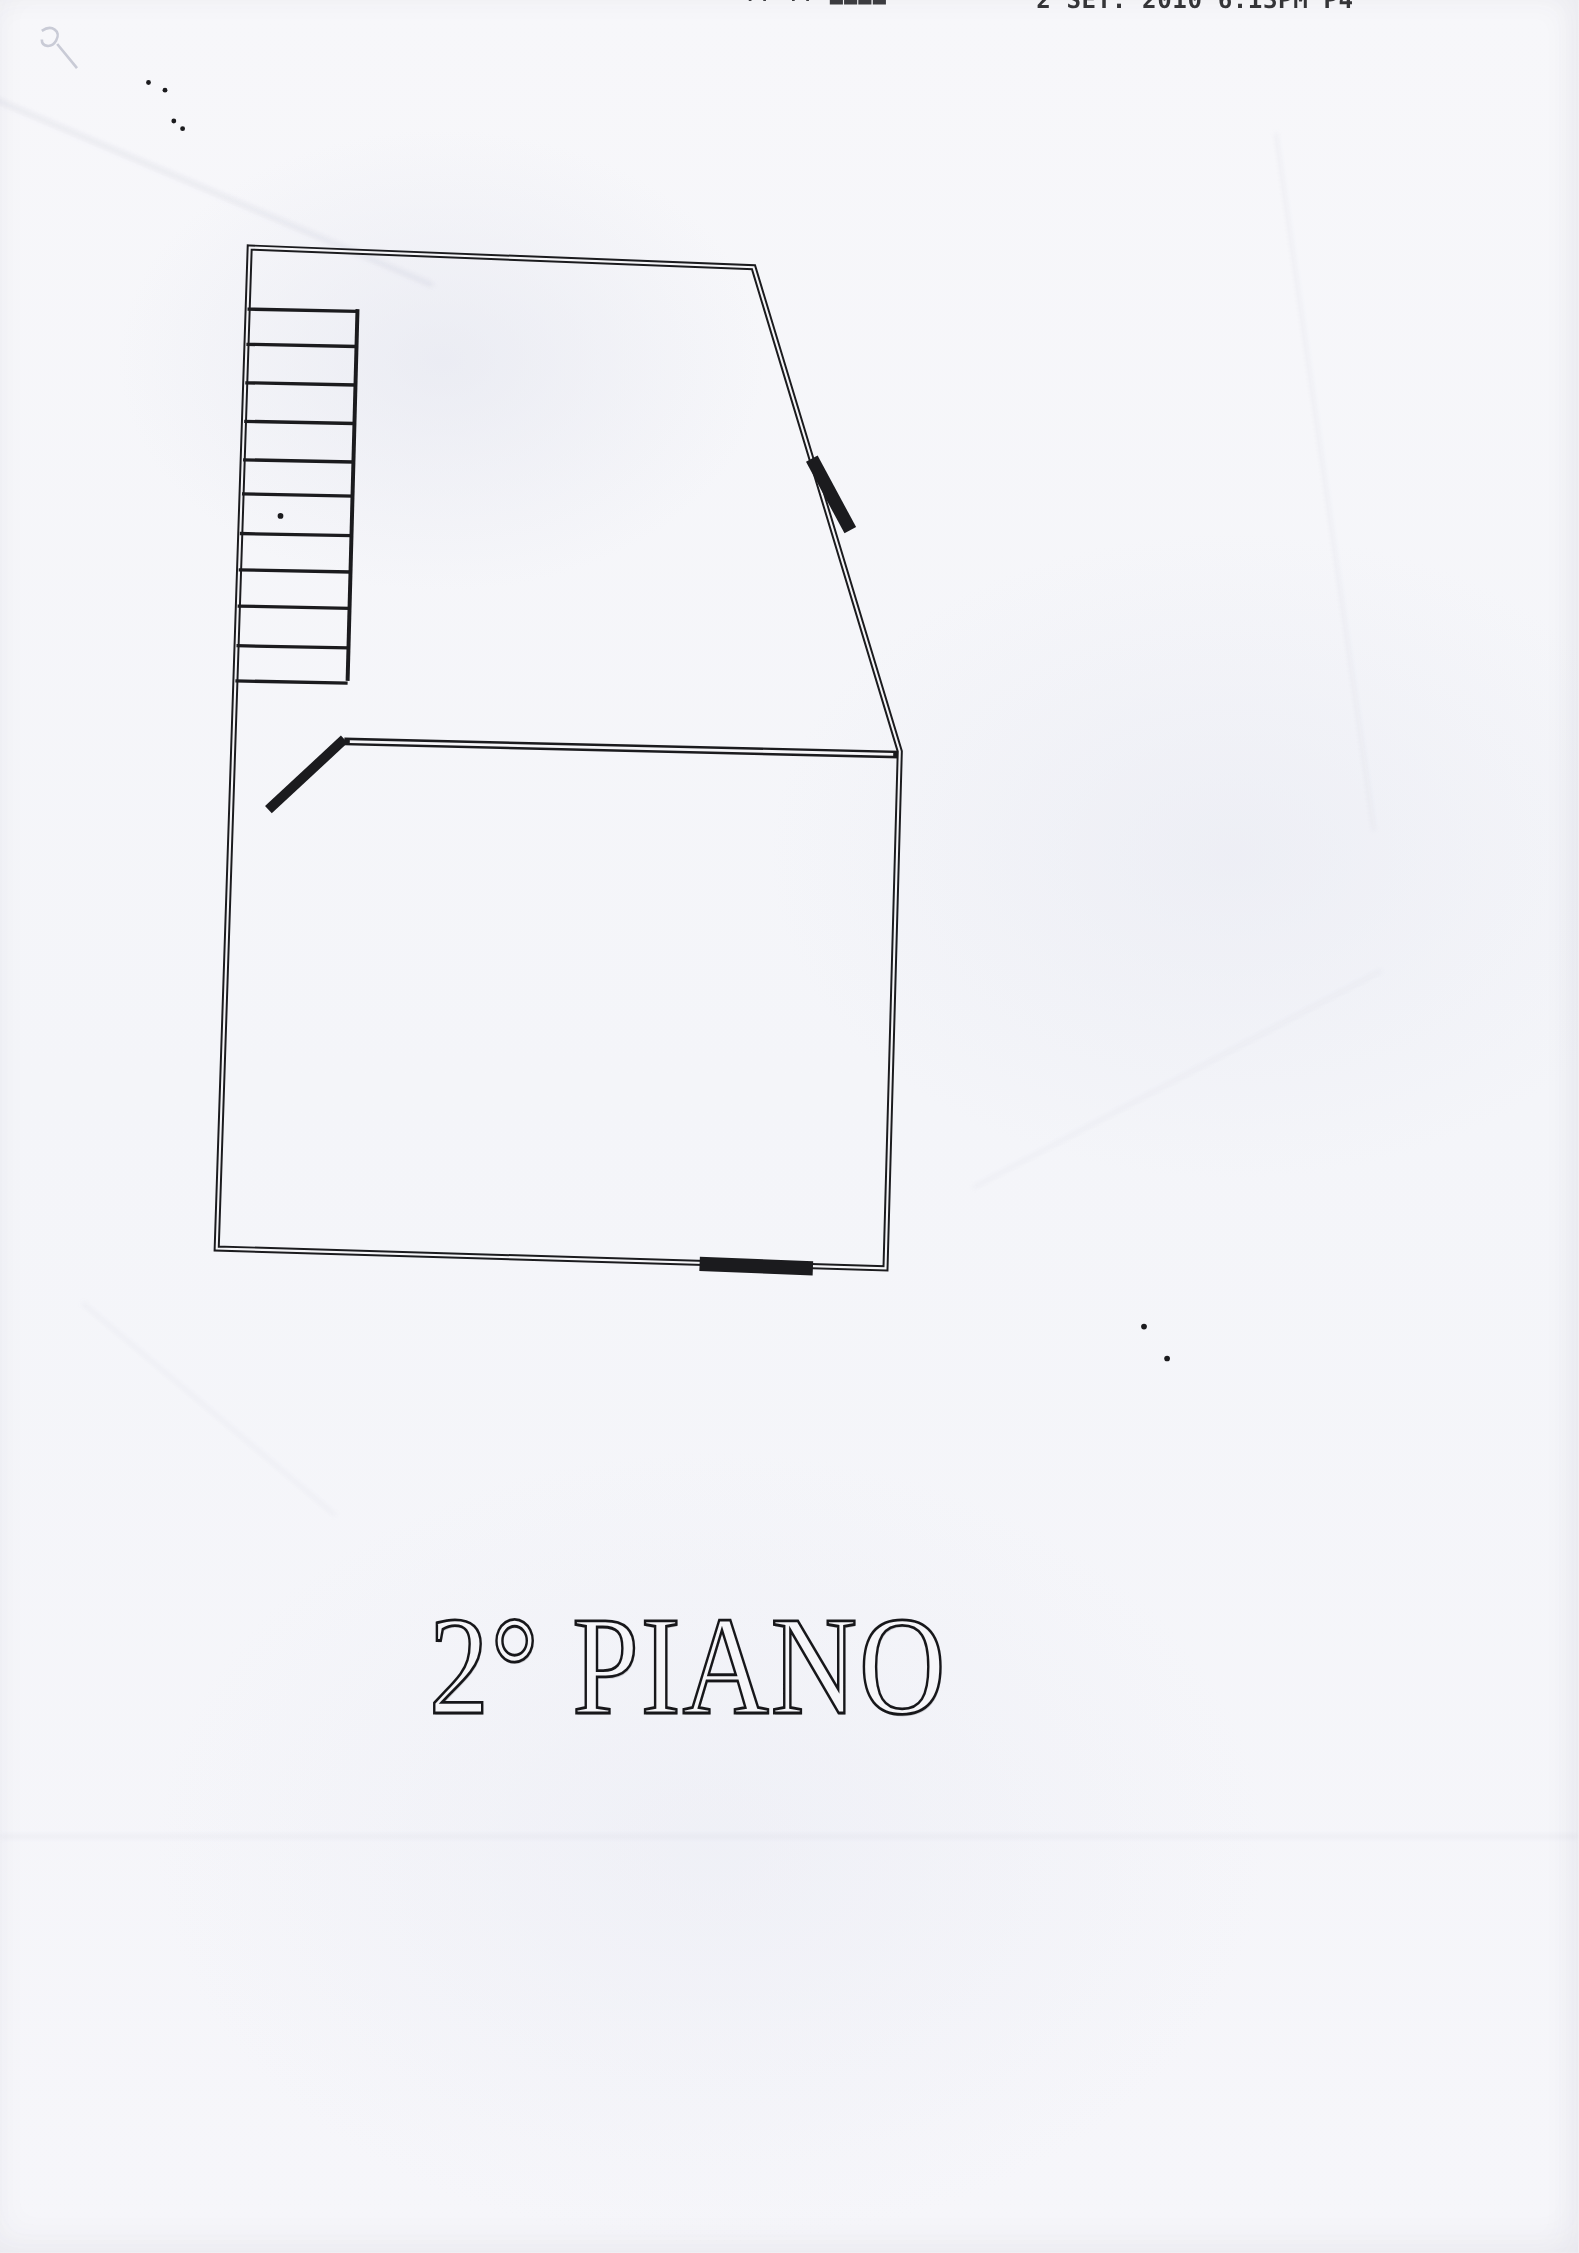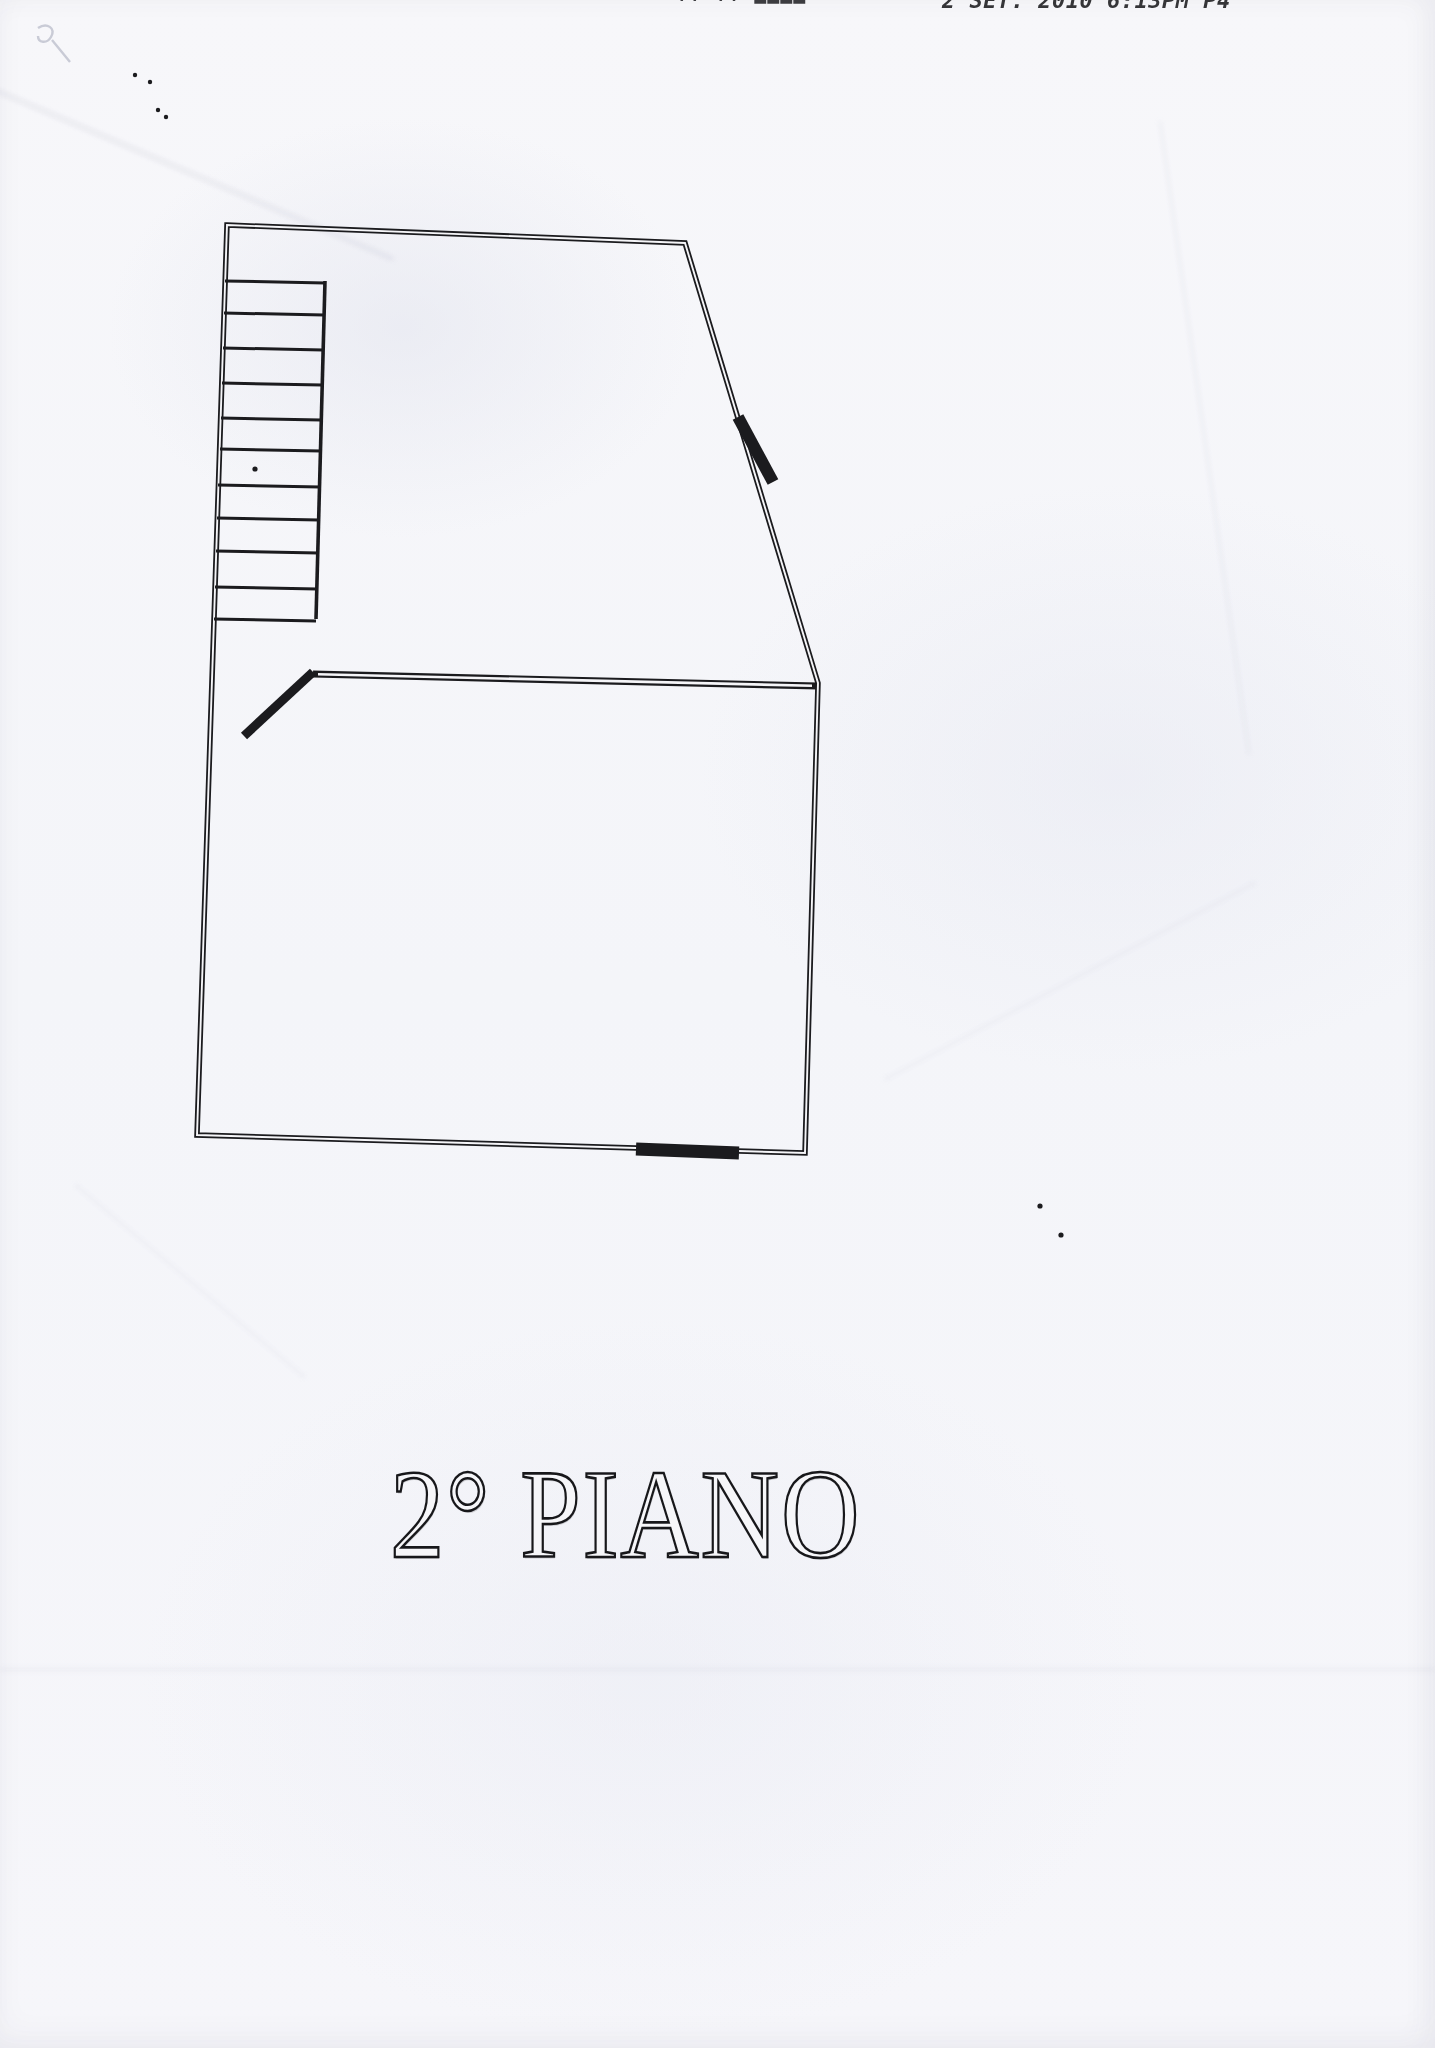--- a/index.html
+++ b/index.html
@@ -18,21 +18,21 @@
     box-shadow: inset -10px 0 26px rgba(60,60,90,.045), inset 0 -14px 30px rgba(60,60,90,.035);
   }
   .crease{position:absolute;pointer-events:none;filter:blur(2.5px);}
   .crease.c1{left:-30px;top:78px;width:460px;height:3px;background:rgba(140,145,170,.20);transform:rotate(23deg);transform-origin:left center;}
   .crease.c2{left:1160px;top:120px;width:640px;height:2px;background:rgba(140,145,170,.13);transform:rotate(82deg);transform-origin:left center;}
   .crease.c3{left:0px;top:1668px;width:1435px;height:3px;background:rgba(145,150,172,.10);}
   .crease.c4{left:860px;top:980px;width:420px;height:2px;background:rgba(145,150,172,.12);transform:rotate(-28deg);}
   .crease.c5{left:40px;top:1280px;width:300px;height:2px;background:rgba(145,150,172,.12);transform:rotate(40deg);}
 
   .fax-header{
-    position:absolute;left:0;top:0;width:1346px;height:22px;overflow:hidden;font-style:italic;
+    position:absolute;left:0;top:0;width:1346px;height:22px;overflow:hidden;
   }
   .fax-header .frag{
     position:absolute;left:676px;top:-13px;
     font-family:"DejaVu Sans Mono", monospace;font-size:20px;line-height:24px;
     color:#3c3c40;letter-spacing:1px;
   }
   .fax-header .stamp{
     position:absolute;left:942px;top:-12px;
     font-family:"DejaVu Sans Mono", monospace;font-size:22px;line-height:26px;
     color:#353538;letter-spacing:.5px;font-weight:bold;

